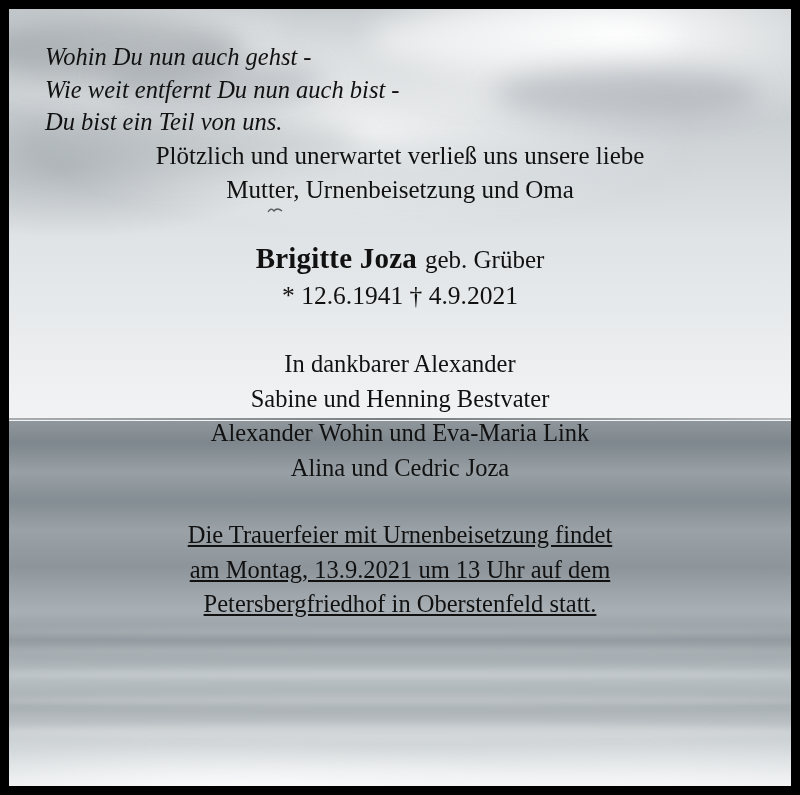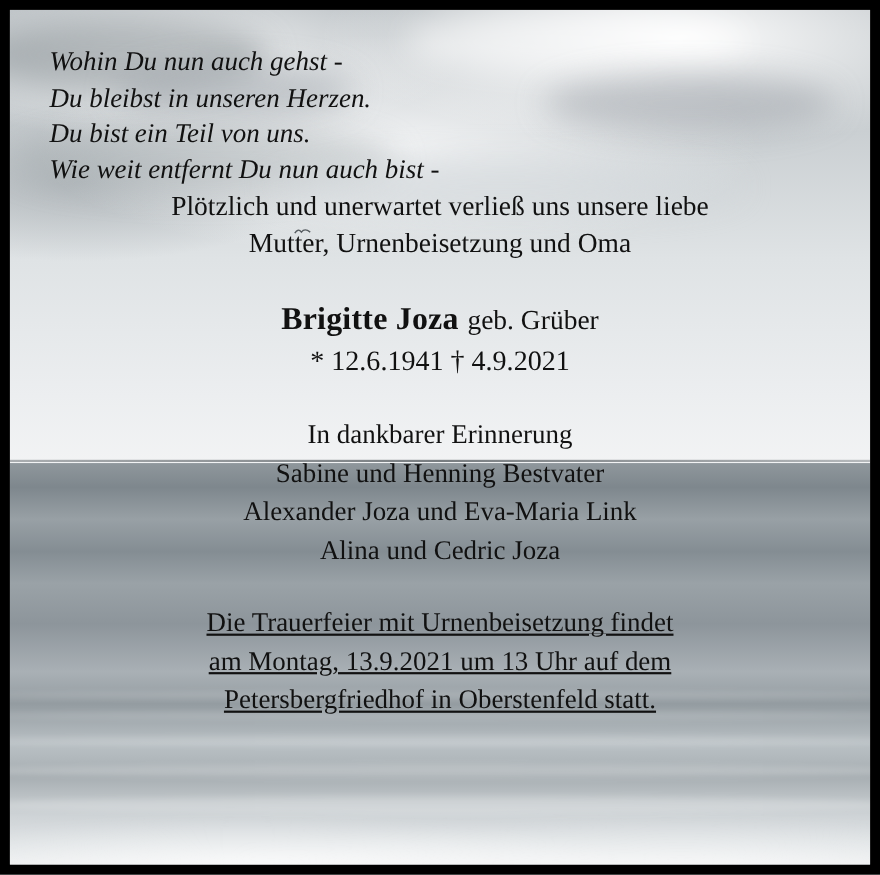--- a/index.html
+++ b/index.html
@@ -205,40 +205,39 @@
       <div class="wave w4"></div>
       <div class="wave w5"></div>
       <div class="foam"></div>
     </div>
   </div>
 
   <div class="content">
 
     <div class="verse">
       <div>Wohin Du nun auch gehst -</div>
-      <div>Du bleibst in unseren Herzen.</div>
+      <div>Wie weit entfernt Du nun auch bist -</div>
       <div>Du bist ein Teil von uns.</div>
-      <div>Wie weit entfernt Du nun auch bist -</div>
     </div>
 
     <div class="intro">
       <div>Plötzlich und unerwartet verließ uns unsere liebe</div>
       <div>Mutter, Urnenbeisetzung und Oma</div>
     </div>
 
     <div class="name-line">
       <span class="name">Brigitte Joza</span><span class="maiden">geb. Grüber</span>
     </div>
 
     <div class="dates">* 12.6.1941 † 4.9.2021</div>
 
     <div class="family">
-      <div>In dankbarer Erinnerung</div>
+      <div>In dankbarer Alexander</div>
       <div>Sabine und Henning Bestvater</div>
-      <div>Alexander Joza und Eva-Maria Link</div>
+      <div>Alexander Wohin und Eva-Maria Link</div>
       <div>Alina und Cedric Joza</div>
     </div>
 
     <div class="ceremony">
       <div>Die Trauerfeier mit Urnenbeisetzung findet</div>
       <div>am Montag, 13.9.2021 um 13 Uhr auf dem</div>
       <div>Petersbergfriedhof in Oberstenfeld statt.</div>
     </div>
 
   </div>

